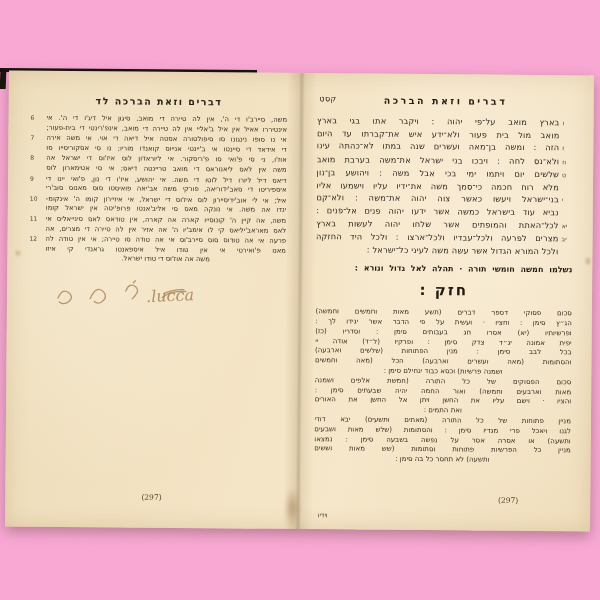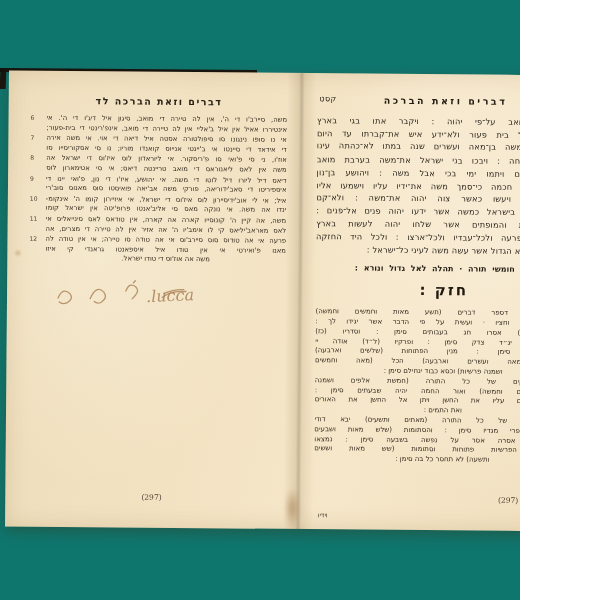--- a/index.html
+++ b/index.html
@@ -1,16 +1,16 @@
 <!DOCTYPE html>
 <html><head>
 <meta charset="utf-8">
 <style>
   html,body{margin:0;padding:0;background:#ffffff;}
-  .scene{position:relative;width:520px;height:600px;background:#0f766e;overflow:hidden;
+  .scene{position:relative;width:600px;height:600px;background:#f9a8d4;overflow:hidden;
          font-family:"DejaVu Sans",sans-serif;}
   .cover-edge{position:absolute;left:-3px;top:69px;width:260px;height:4px;background:#16120d;
               transform:rotate(0.45deg);}
   .cover-nub{position:absolute;left:0px;top:72px;width:6px;height:17px;background:#1a150f;
              transform:rotate(2deg);}
   .book{position:absolute;left:7px;top:73px;width:585px;height:456px;
         transform:rotate(0.5deg);transform-origin:50% 50%;
         background:linear-gradient(103deg,#eddcba 0%,#f2e2c2 35%,#f6e7ca 62%,#f0dfbe 100%);
         box-shadow:0 5px 14px rgba(60,45,20,0.35), inset 0 0 22px rgba(150,110,55,0.22);
         display:flex;}

